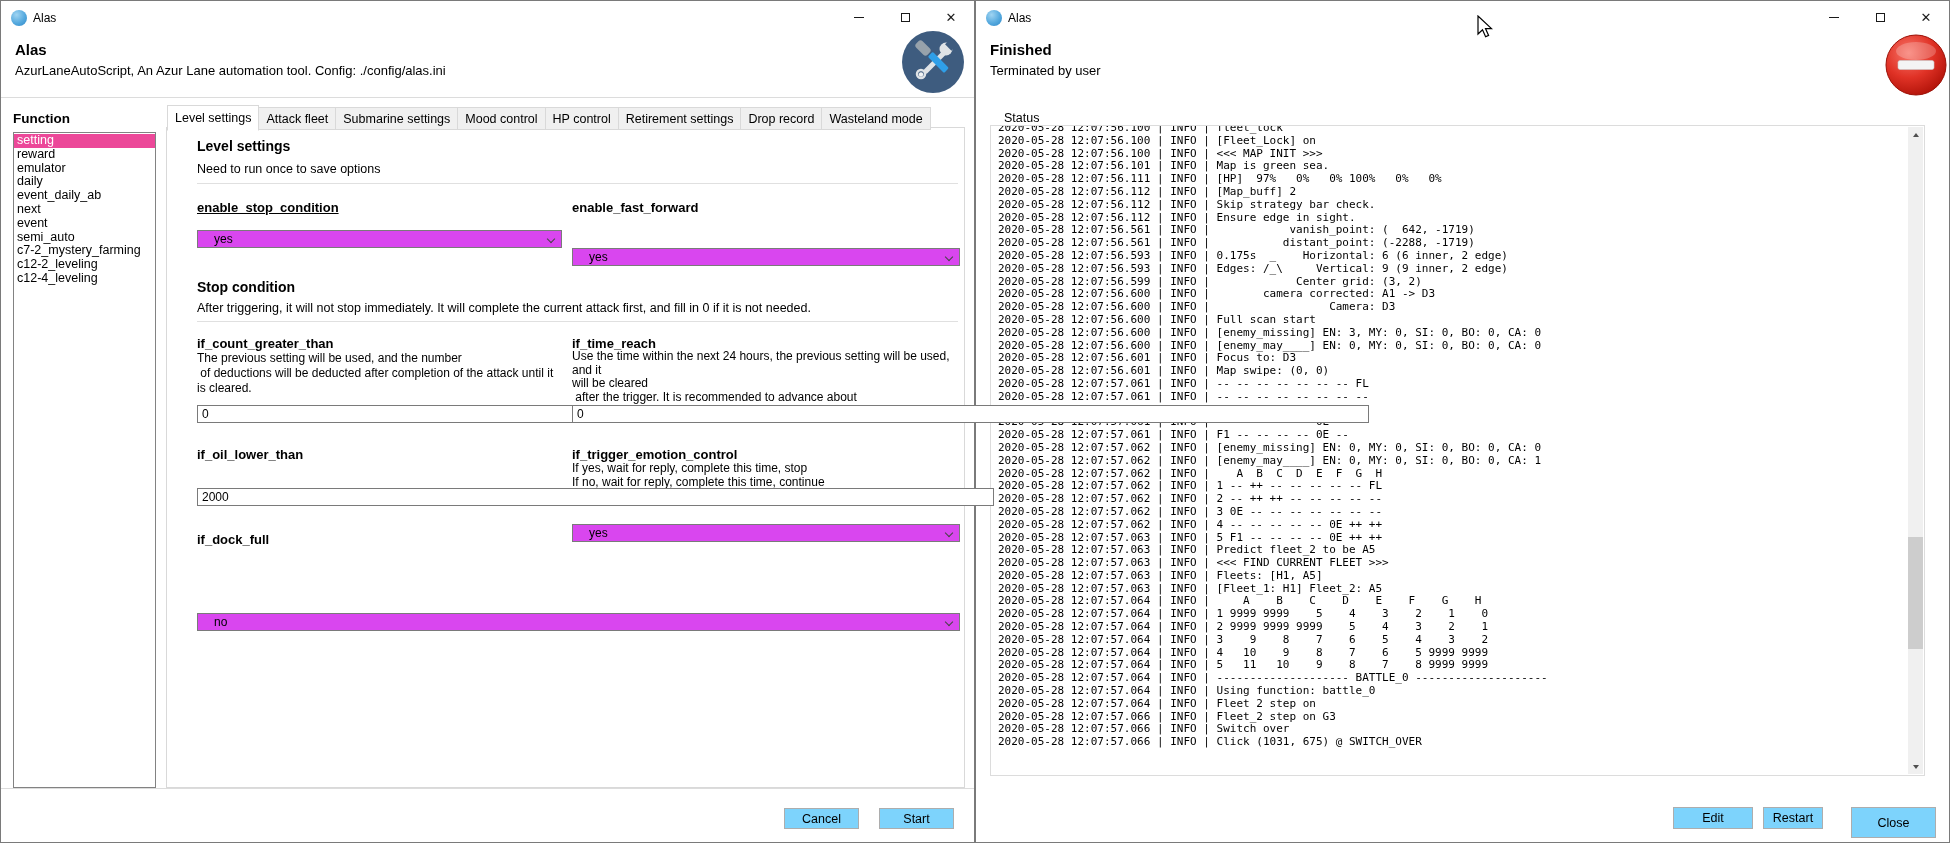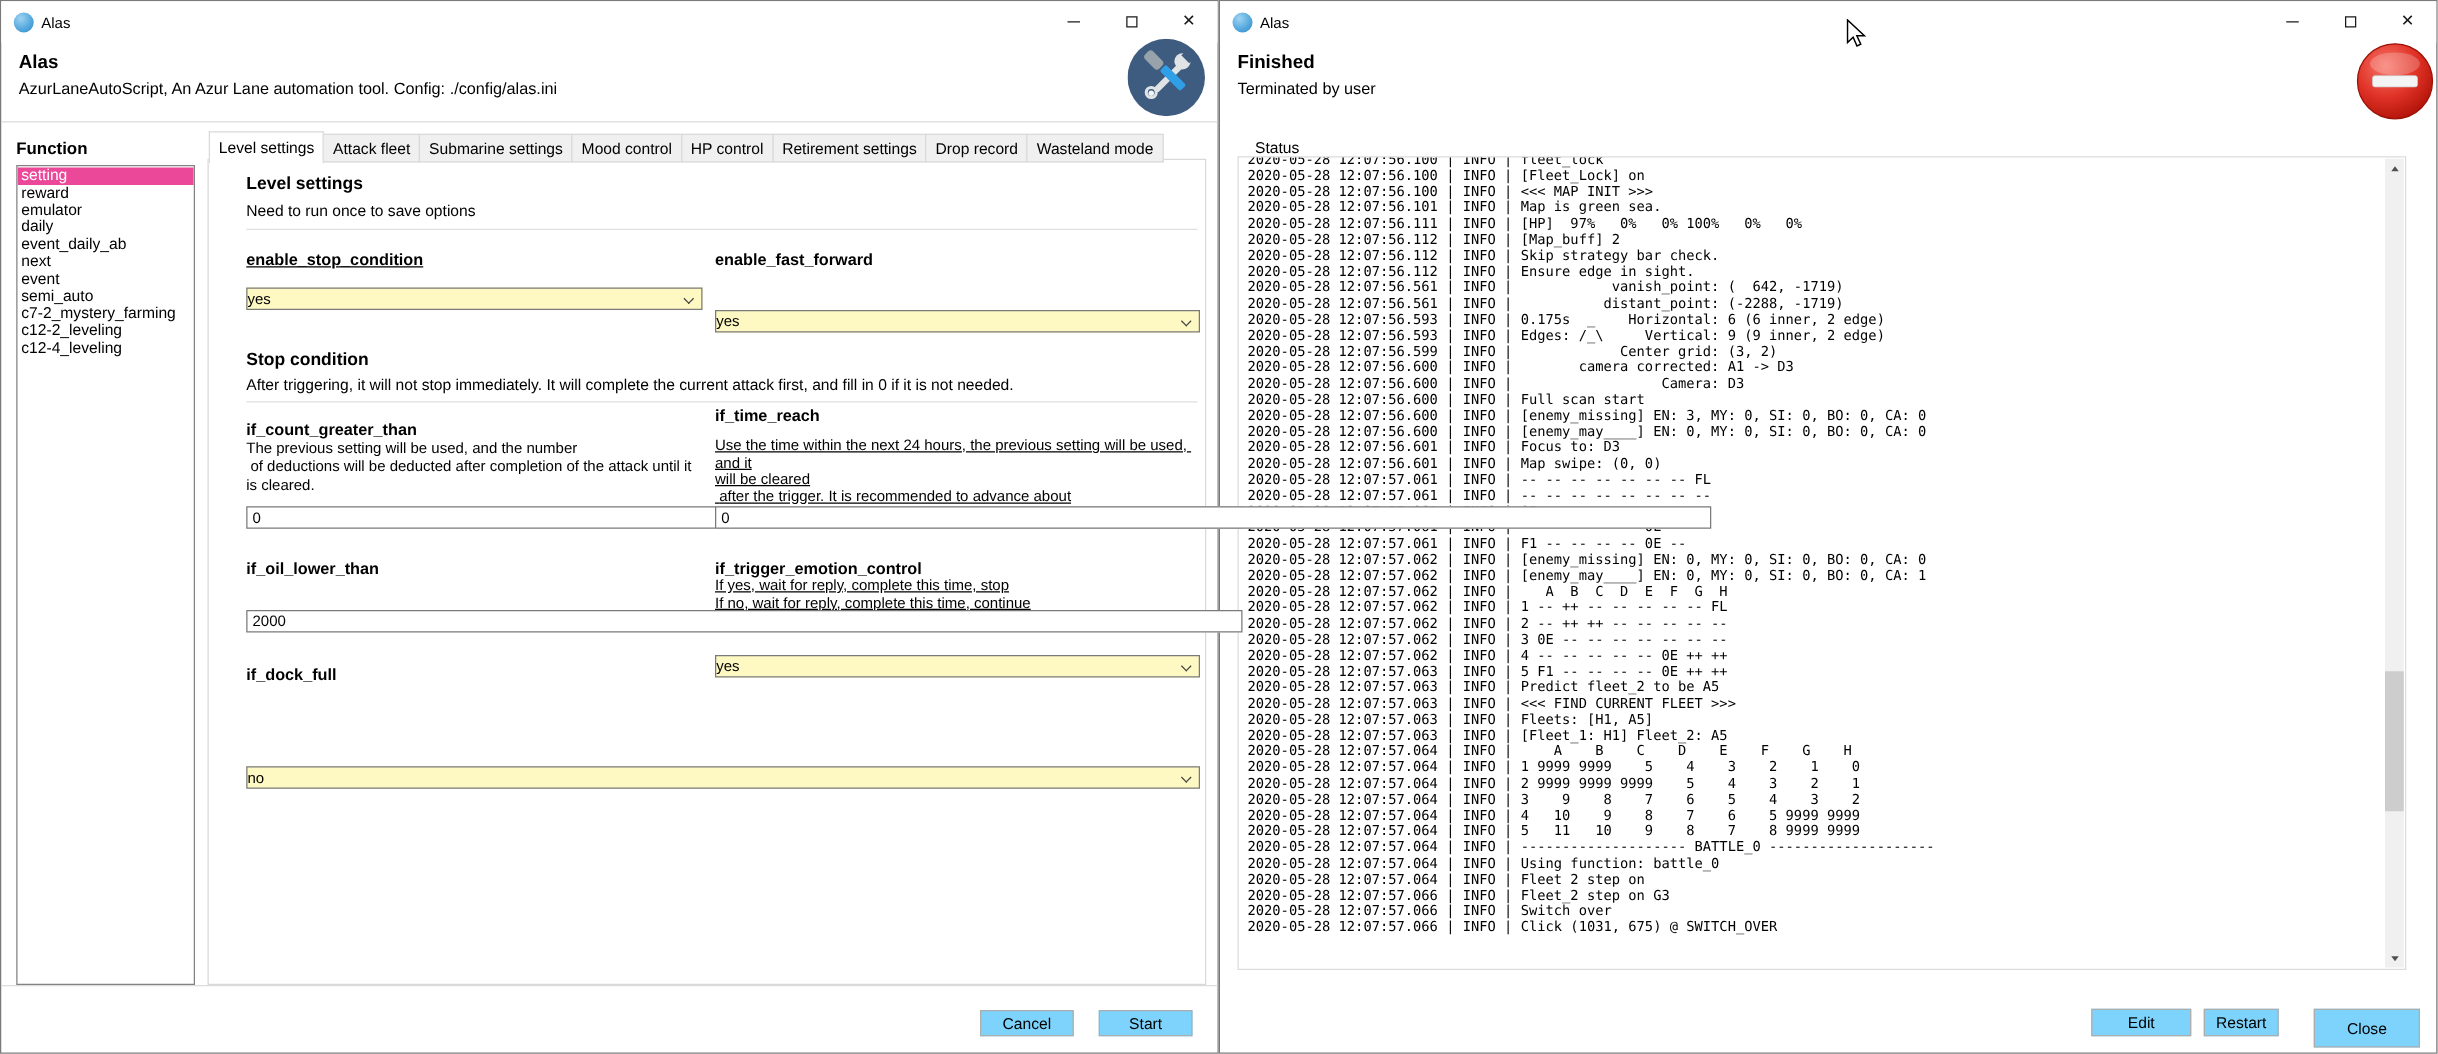--- a/index.html
+++ b/index.html
@@ -64,31 +64,31 @@
     position:absolute; left:165px; top:126px; width:799px; height:661px;
     border:1px solid #d9d9d9; background:#fff; z-index:2;
   }
   .cp-el { position:absolute; }
   .sec-title { font-weight:bold; font-size:14px; }
   .sec-sub { font-size:12.5px; }
   .panel-hr { height:1px; background:#e0e0e0; left:30px; right:6px; }
   .f-label { font-weight:bold; font-size:13px; }
   .f-desc { font-size:12px; line-height:15px; }
   .f-desc div { white-space:pre-wrap; }
-  .f-desc.tight { line-height:13.5px;text-decoration:underline; }
+  .f-desc.tight { line-height:13.5px; }
   .c1 { left:30px;  width:365px; }
   .c2 { left:405px; width:388px; }
   .full { left:30px; width:763px; }
   .textbox {
     height:18px; border:1px solid #7a7a7a; background:#fff; font-size:12px;
     font-family:"Liberation Sans", sans-serif; padding:0 4px; width:100%; display:block;
   }
   .combobox {
-    height:18px; border:1px solid #7a7a7a; background:#fef9c3; font-size:12px;
-    display:flex; align-items:center; padding:0 0; position:relative;
+    height:18px; border:1px solid #7a7a7a; background:#d946ef; font-size:12px;
+    display:flex; align-items:center; padding:0 16px; position:relative;
   }
   .chev {
     position:absolute; right:7px; top:5px; width:6px; height:6px;
     border-right:1px solid #444; border-bottom:1px solid #444; transform:rotate(45deg);
   }
 
   
   .footer-hr { position:absolute; left:0; right:0; top:787px; height:1px; background:#dcdcdc; }
   .btn {
     position:absolute; height:21px; background:#7dd3fc; border:1px solid #adadad;
@@ -204,21 +204,21 @@
     <div class="cp-el combobox c2" style="top:102px;">
       <span>yes</span>
       <span class="chev"></span>
     </div>
 
     <div class="cp-el sec-title" style="left:30px; top:151px;">Stop condition</div>
     <div class="cp-el sec-sub" style="left:30px; top:173px; width:763px;">After triggering, it will not stop immediately. It will complete the current attack first, and fill in 0 if it is not needed.</div>
     <div class="cp-el panel-hr" style="top:193px;"></div>
 
     <div class="cp-el f-label c1" style="top:208px;">if_count_greater_than</div>
-    <div class="cp-el f-label c2" style="top:197px;">if_time_reach</div>
+    <div class="cp-el f-label c2" style="top:208px;">if_time_reach</div>
     <div class="cp-el f-desc c1" style="top:223px;">
 
     <div>The previous setting will be used, and the number</div>
         <div> of deductions will be deducted after completion of the attack until it is cleared.</div>
       </div>
     <div class="cp-el f-desc tight c2" style="top:222px;">
 
     <div>Use the time within the next 24 hours, the previous setting will be used, and it</div>
         <div>will be cleared</div>
         <div> after the trigger. It is recommended to advance about</div>

